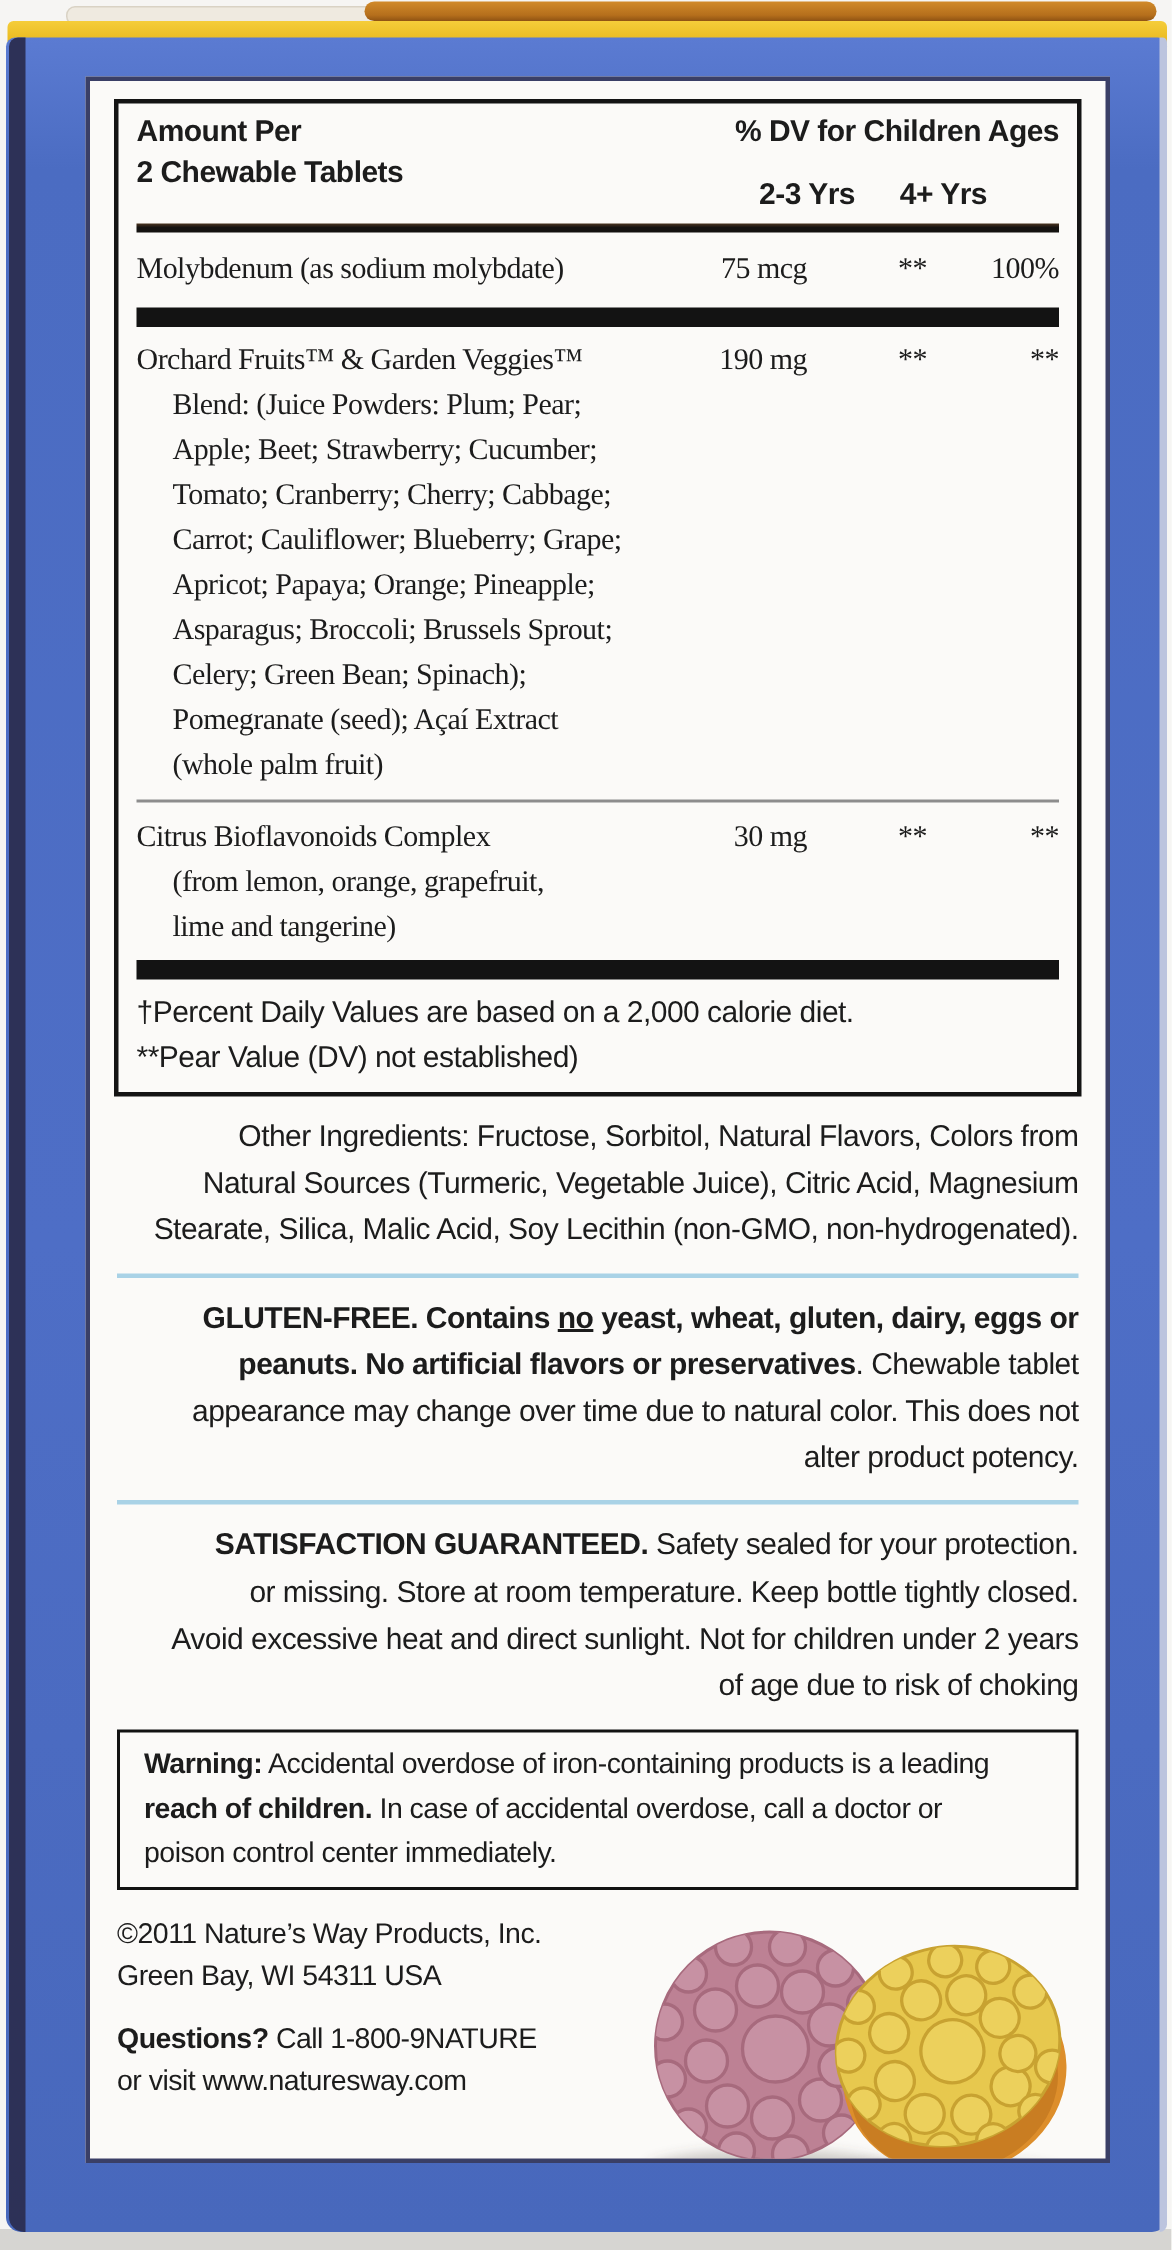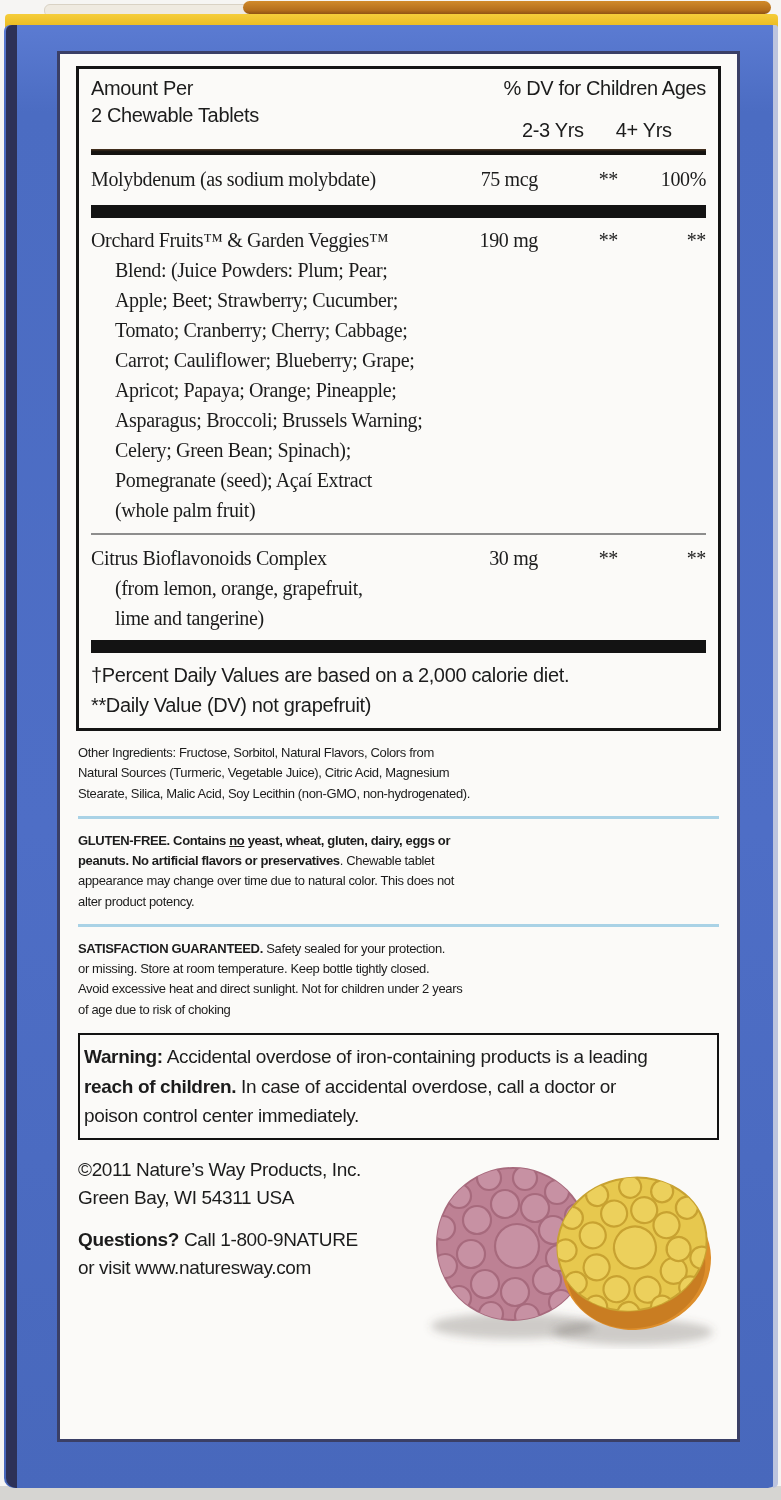--- a/index.html
+++ b/index.html
@@ -22,41 +22,41 @@
     border-radius:6px 6px 10px 10px;}
   .box-left-shade{position:absolute;top:0;bottom:0;left:2px;width:11px;
     background:#2d3157;border-radius:6px 0 0 10px;}
   .box-right-shine{position:absolute;top:0;bottom:0;right:0;width:5px;
     background:#bcc4de;border-radius:0 6px 10px 0;}
   .label{position:absolute;top:26px;bottom:46px;left:53px;right:38px;
     background:#fbfaf8;border:3px solid #3a3f66;overflow:hidden;
     padding:12px 16px;box-sizing:border-box;}
   
   .facts{border:3px solid #141414;padding:6px 12px 8px;font-size:20px;line-height:1.5;}
-  .f-head{display:flex;justify-content:space-between;font-weight:400;line-height:1.35;}
+  .f-head{display:flex;justify-content:space-between;font-weight:700;line-height:1.35;}
   .f-head-title{text-align:left;}
   .f-head-cols{display:grid;grid-template-columns:80px 88px;}
   .f-head-cols span{text-align:right;margin-top:15px;}
   .bar{background:#161310;}
   .bar-thin{height:6px;margin:5px 0;background:linear-gradient(180deg,#4a3420 0%,#141210 45%);}
   .bar-thick{height:13px;margin:7px 0;background:#131313;}
   .f-row{display:grid;grid-template-columns:1fr 115px 80px 88px;align-items:start;font-family:Liberation Serif, serif;}
   .f-row .amt{text-align:right;}
   .f-row .dv{text-align:right;}
   .f-row.pad{padding:4px 0;}
   .sub{padding-left:24px;white-space:nowrap;}
   .rule{border:0;border-top:2px solid #8d8d8d;margin:8px 0;}
   .f-notes{margin-top:5px;}
   .ln{white-space:nowrap;}
   
-  .para{margin:12px 2px 0 2px;font-size:13px;line-height:1.56;}
+  .para{margin:12px 2px 0 2px;font-size:20px;line-height:1.56;text-align:right;}
   .b{font-weight:700;}
   .u{text-decoration:underline;}
   .divider{height:3px;background:#a9d2e6;margin:12px 2px;}
-  .warnbox{border:2.5px solid #121212;margin:13px 2px 0 2px;padding:7px 4px;
+  .warnbox{border:2.5px solid #121212;margin:13px 2px 0 2px;padding:7px 16px;
     font-size:19px;line-height:1.56;}
   
   .footer{display:flex;margin:16px 0 0 2px;}
   .foot-left{width:352px;font-size:19px;line-height:1.5;}
   .foot-block{margin-bottom:13px;}
   .foot-right{flex:1;text-align:center;margin-top:-12px;}
 </style>
 </head>
 <body>
 
@@ -99,21 +99,21 @@
         <div class="bar bar-thick"></div>
 
         <div class="f-row">
           <div>
             <div class="ln">Orchard Fruits™ &amp; Garden Veggies™</div>
             <div class="sub">Blend: (Juice Powders: Plum; Pear;</div>
             <div class="sub">Apple; Beet; Strawberry; Cucumber;</div>
             <div class="sub">Tomato; Cranberry; Cherry; Cabbage;</div>
             <div class="sub">Carrot; Cauliflower; Blueberry; Grape;</div>
             <div class="sub">Apricot; Papaya; Orange; Pineapple;</div>
-            <div class="sub">Asparagus; Broccoli; Brussels Warning;</div>
+            <div class="sub">Asparagus; Broccoli; Brussels Sprout;</div>
             <div class="sub">Celery; Green Bean; Spinach);</div>
             <div class="sub">Pomegranate (seed); Açaí Extract</div>
             <div class="sub">(whole palm fruit)</div>
           </div>
           <div class="amt">190 mg</div>
           <div class="dv">**</div>
           <div class="dv">**</div>
         </div>
 
         <hr class="rule">
@@ -126,21 +126,21 @@
           </div>
           <div class="amt">30 mg</div>
           <div class="dv">**</div>
           <div class="dv">**</div>
         </div>
 
         <div class="bar bar-thick"></div>
 
         <div class="f-notes">
           <div class="ln">†Percent Daily Values are based on a 2,000 calorie diet.</div>
-          <div class="ln">**Daily Value (DV) not grapefruit)</div>
+          <div class="ln">**Pear Value (DV) not established)</div>
         </div>
       </div>
 
       <div class="para">
         <div class="ln">Other Ingredients: Fructose, Sorbitol, Natural Flavors, Colors from</div>
         <div class="ln">Natural Sources (Turmeric, Vegetable Juice), Citric Acid, Magnesium</div>
         <div class="ln">Stearate, Silica, Malic Acid, Soy Lecithin (non-GMO, non-hydrogenated).</div>
       </div>
 
       <div class="divider"></div>

